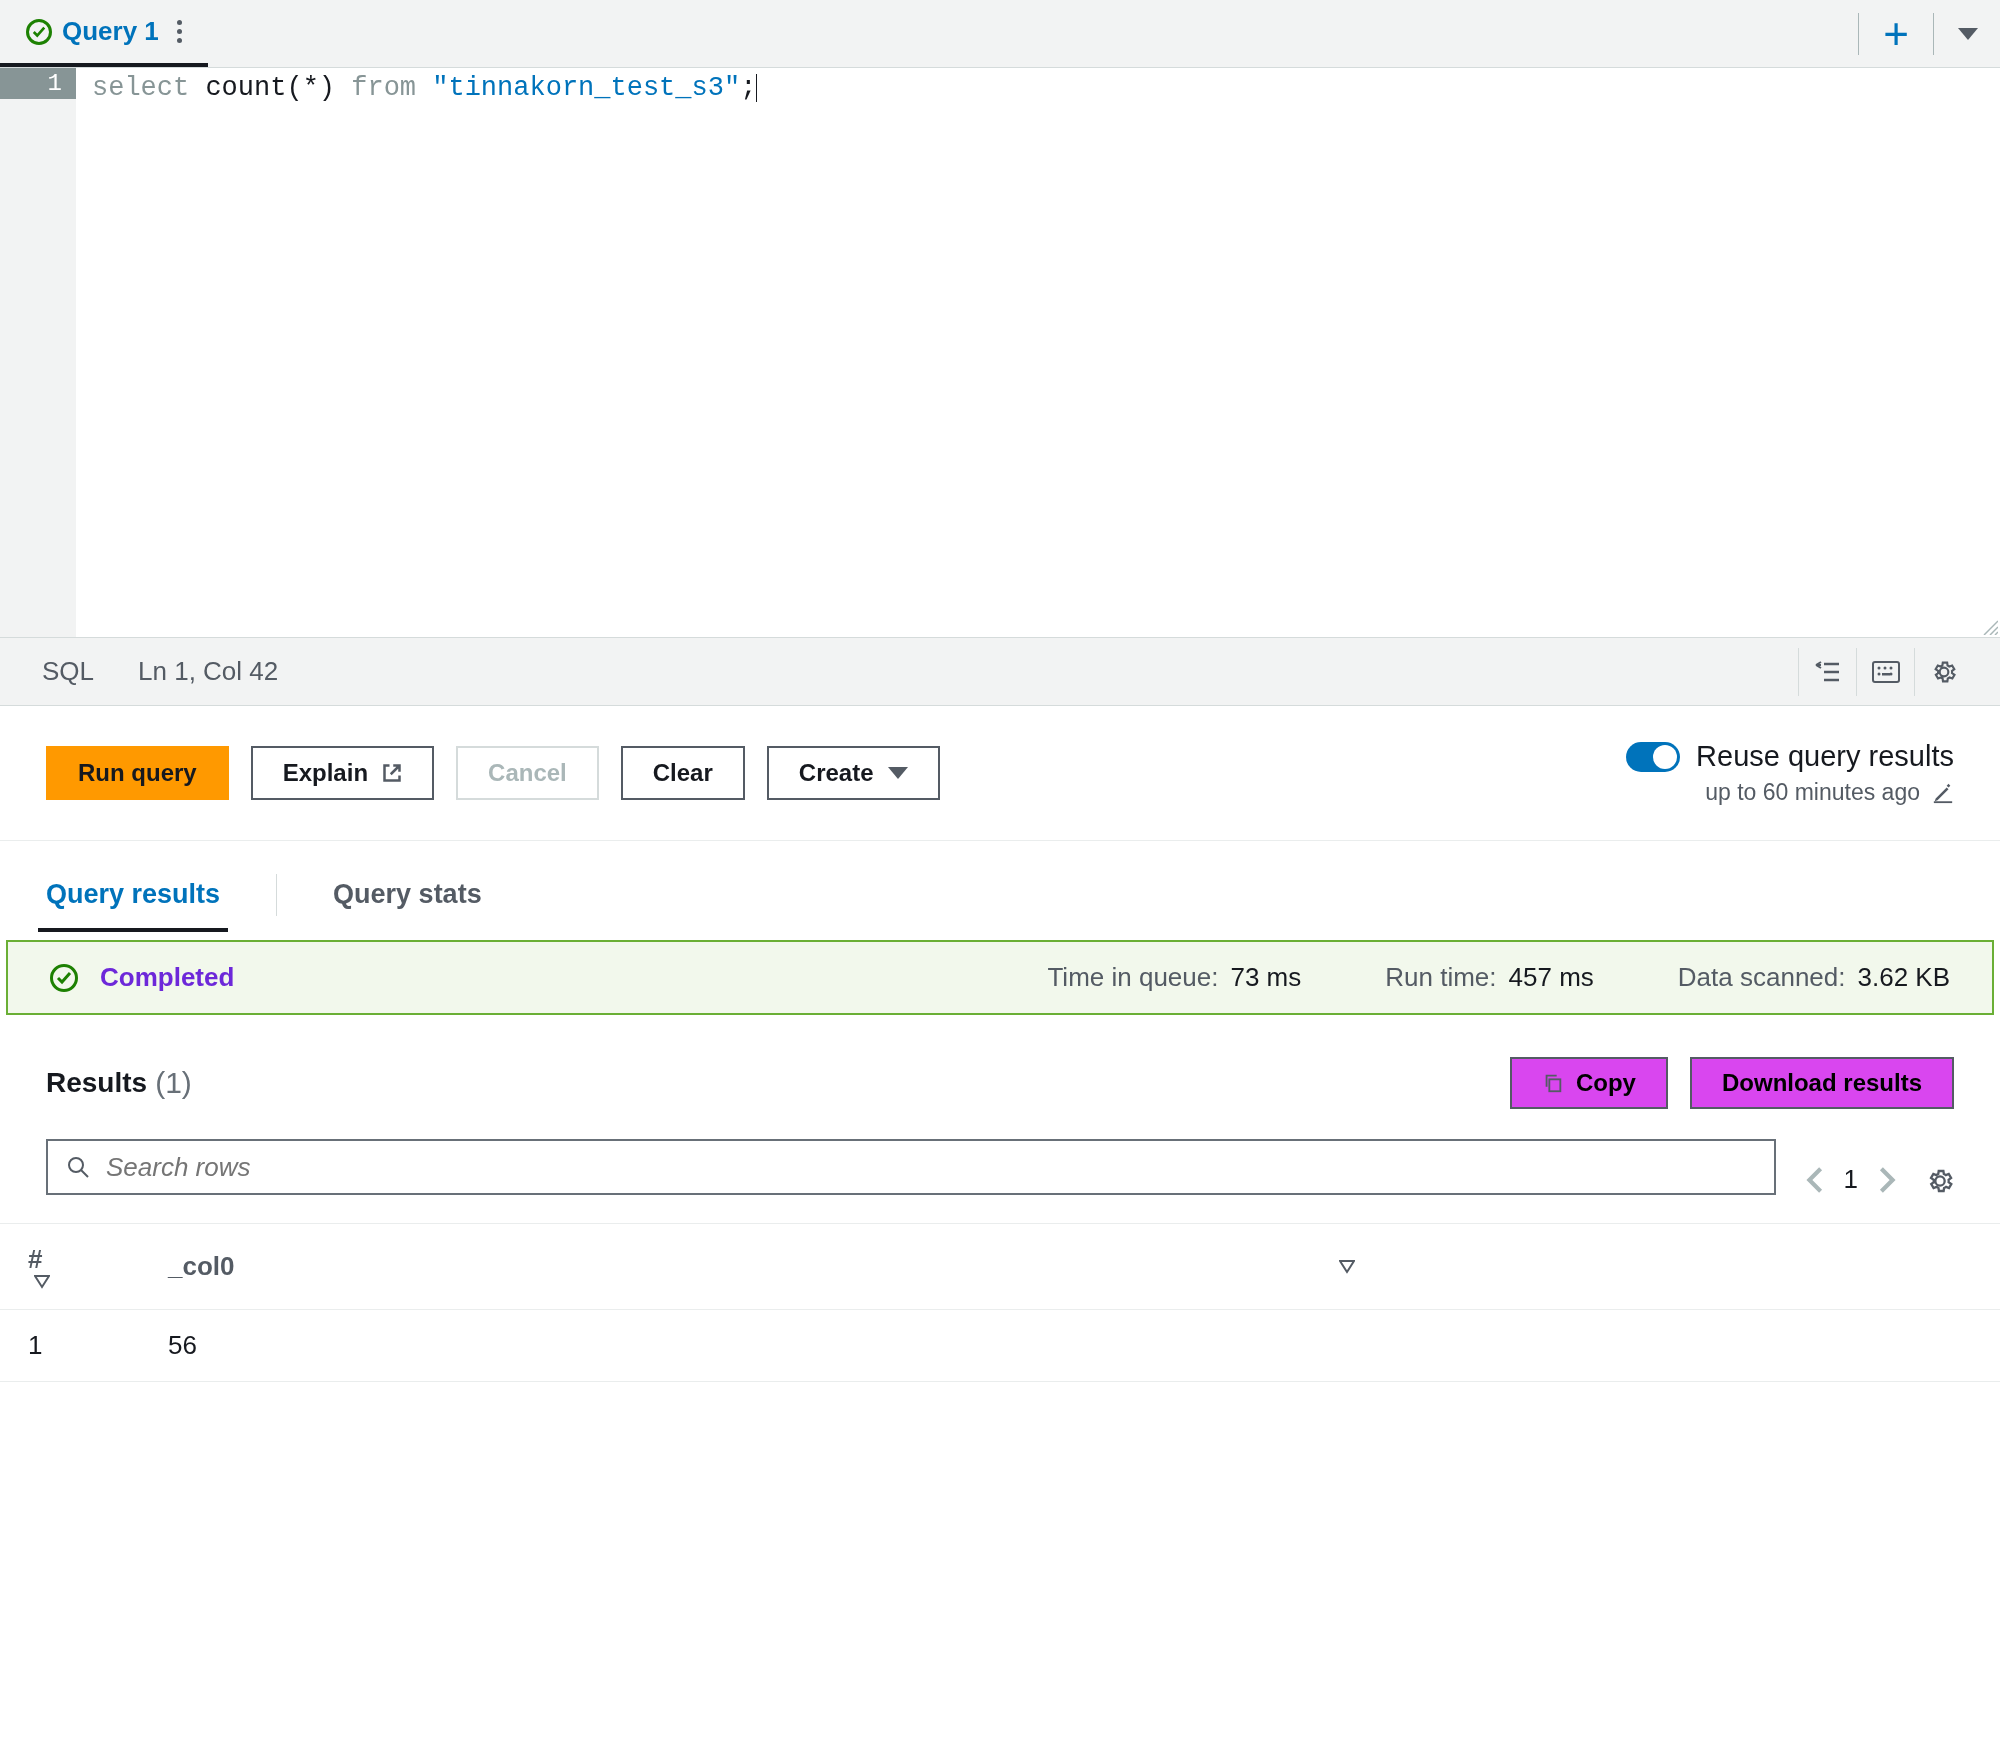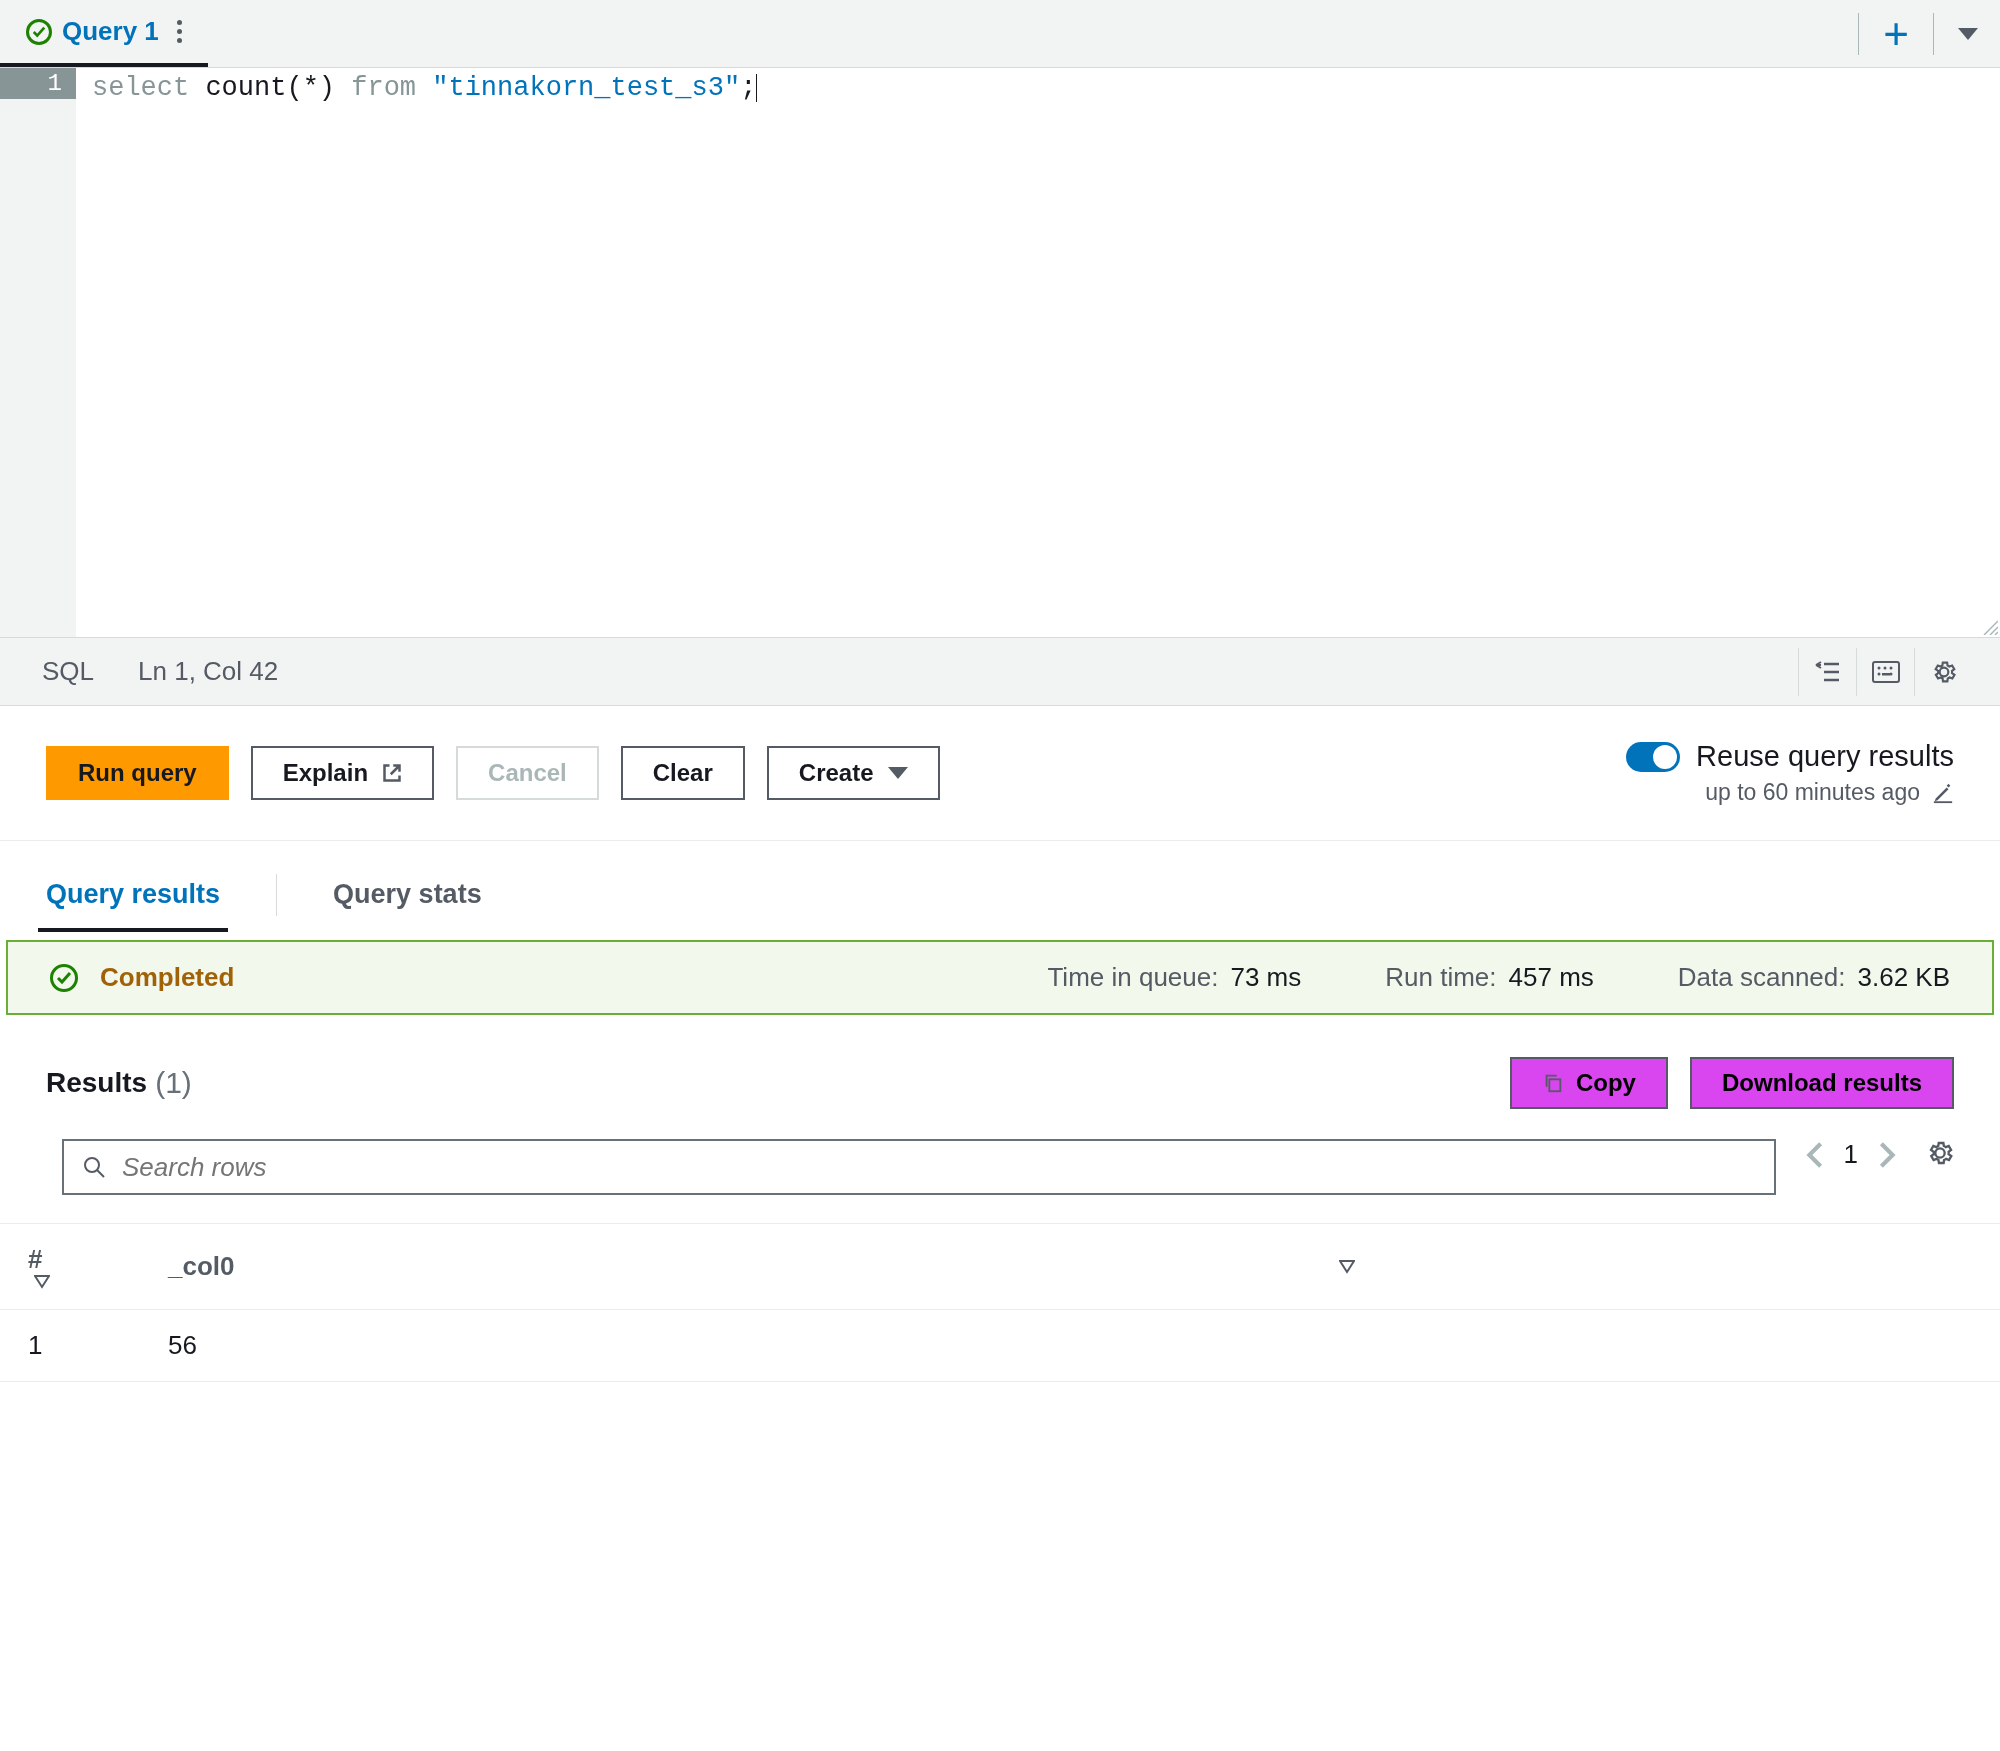--- a/index.html
+++ b/index.html
@@ -182,21 +182,21 @@
     border: 2px solid #6aaf35;
     background: #f2f8ec;
     padding: 20px 42px;
     display:flex; align-items:center; gap: 22px;
     font-size: 26px;
   }
   .completed-bar .seg { display:flex; gap:12px; }
   .completed-bar .seg .lbl { color:#545b64; }
   .completed-bar .seg .val { font-weight:400; color:#16191f; }
   .completed-bar .spacer { flex:1; }
-  .completed-text { color:#a16207; font-weight:700; }
+  .completed-text { color:#6d28d9; font-weight:700; }
   .check-circle {
     width: 28px; height: 28px;
     border: 3px solid #1d8102;
     border-radius:50%;
     display:flex; align-items:center; justify-content:center;
   }
 
   
   .results-head {
     display:flex; align-items:center;
@@ -208,22 +208,22 @@
   .btn-secondary {
     height:52px; padding: 0 30px;
     border: 2px solid #545b64; background:#d946ef;
     font-weight:700; font-size:24px;
     display:inline-flex; align-items:center; gap:12px;
     cursor:pointer; margin-left:22px;
   }
 
   
   .search-row {
-    display:flex; align-items:flex-start;
-    padding: 10px 46px 10px 62px; gap: 30px;
+    display:flex; align-items:flex-end;
+    padding: 10px 46px 10px 46px; gap: 30px;
   }
   .search-box {
     flex:1; height:56px;
     border: 2px solid #687078;
     display:flex; align-items:center; gap:16px;
     padding: 0 18px;
   }
   .search-box input {
     border:none; outline:none; flex:1;
     font-size:26px; font-style:italic; color:#687078;

